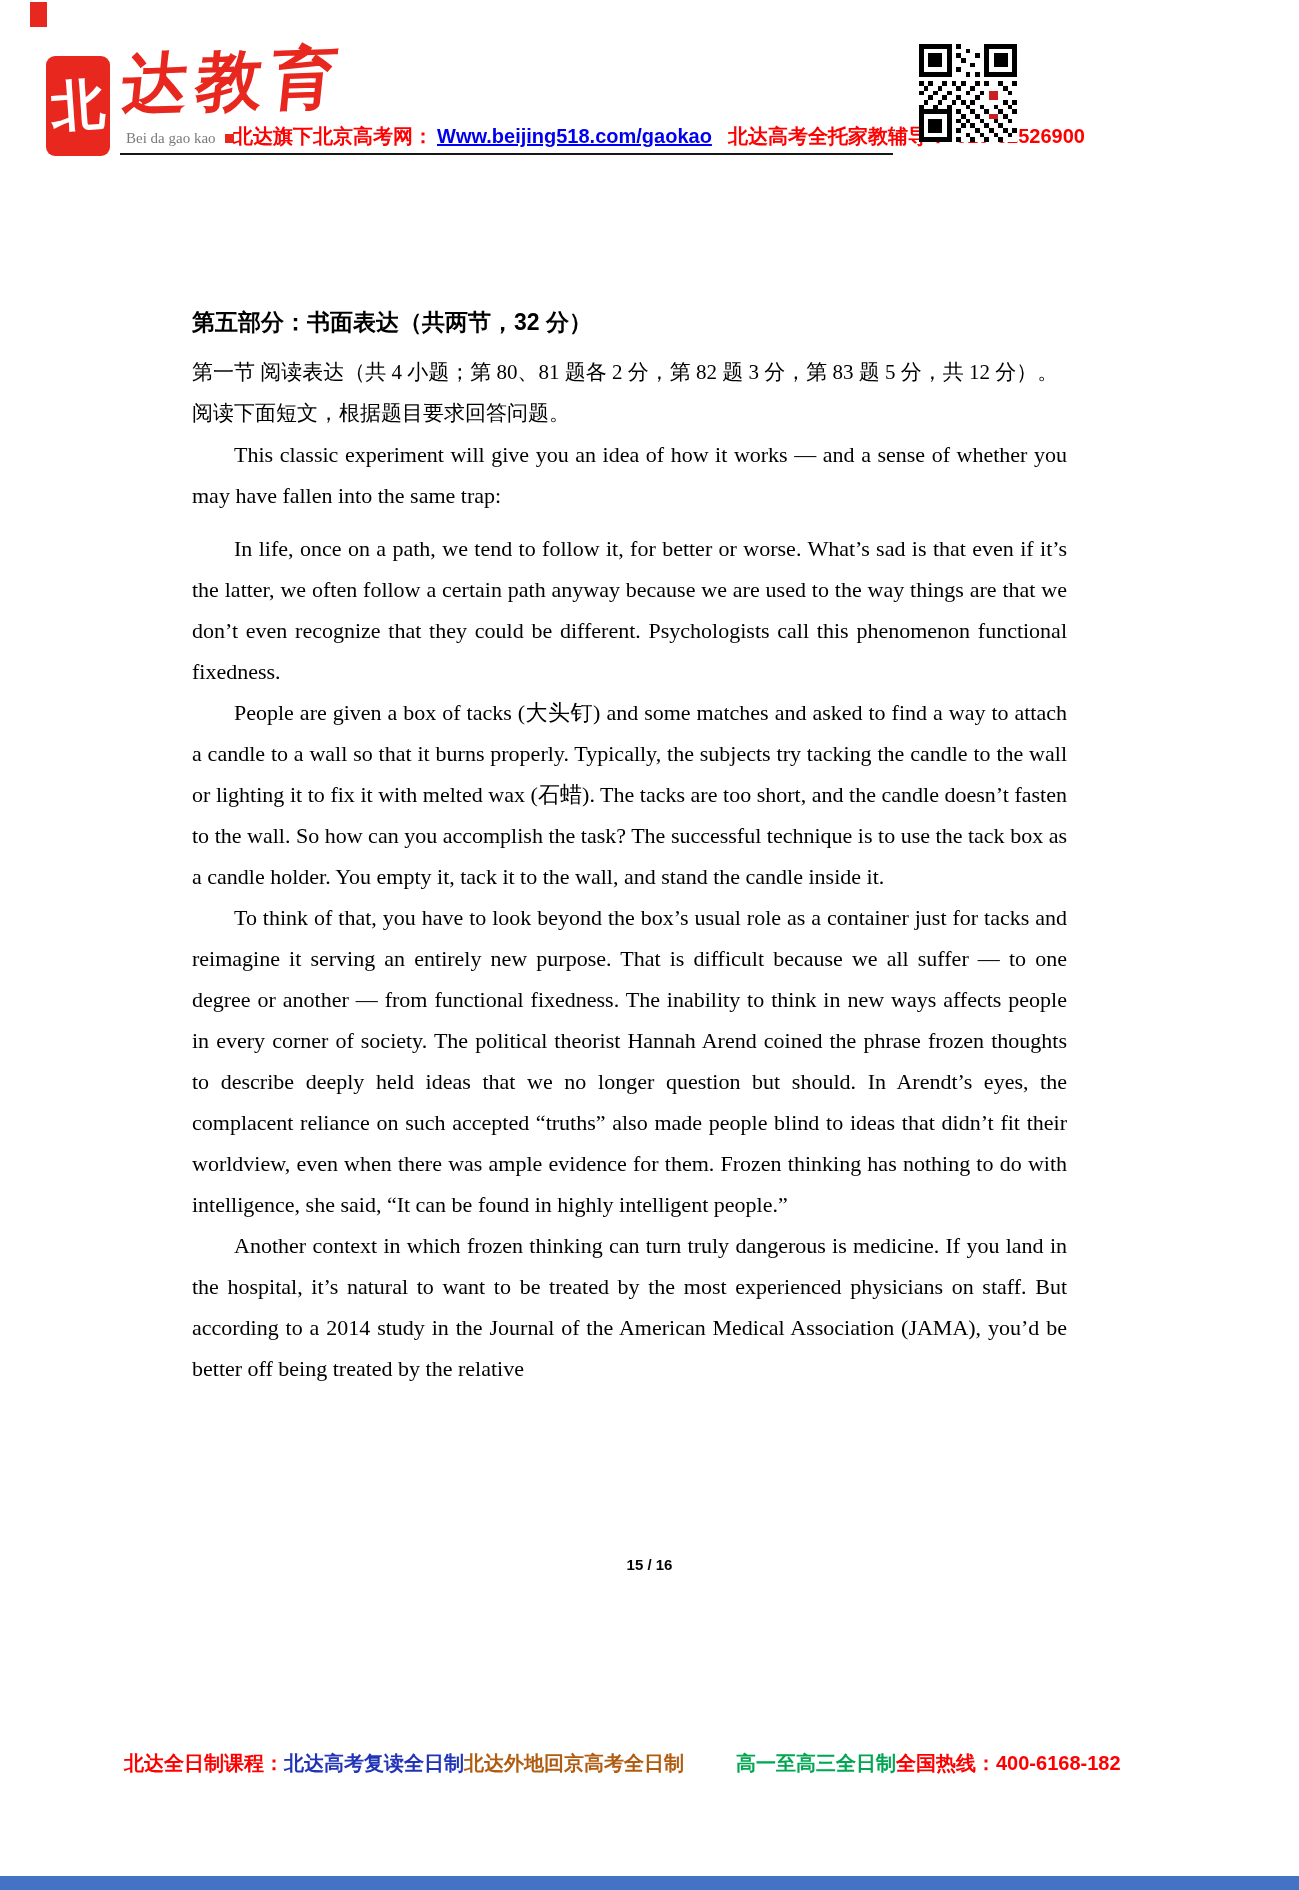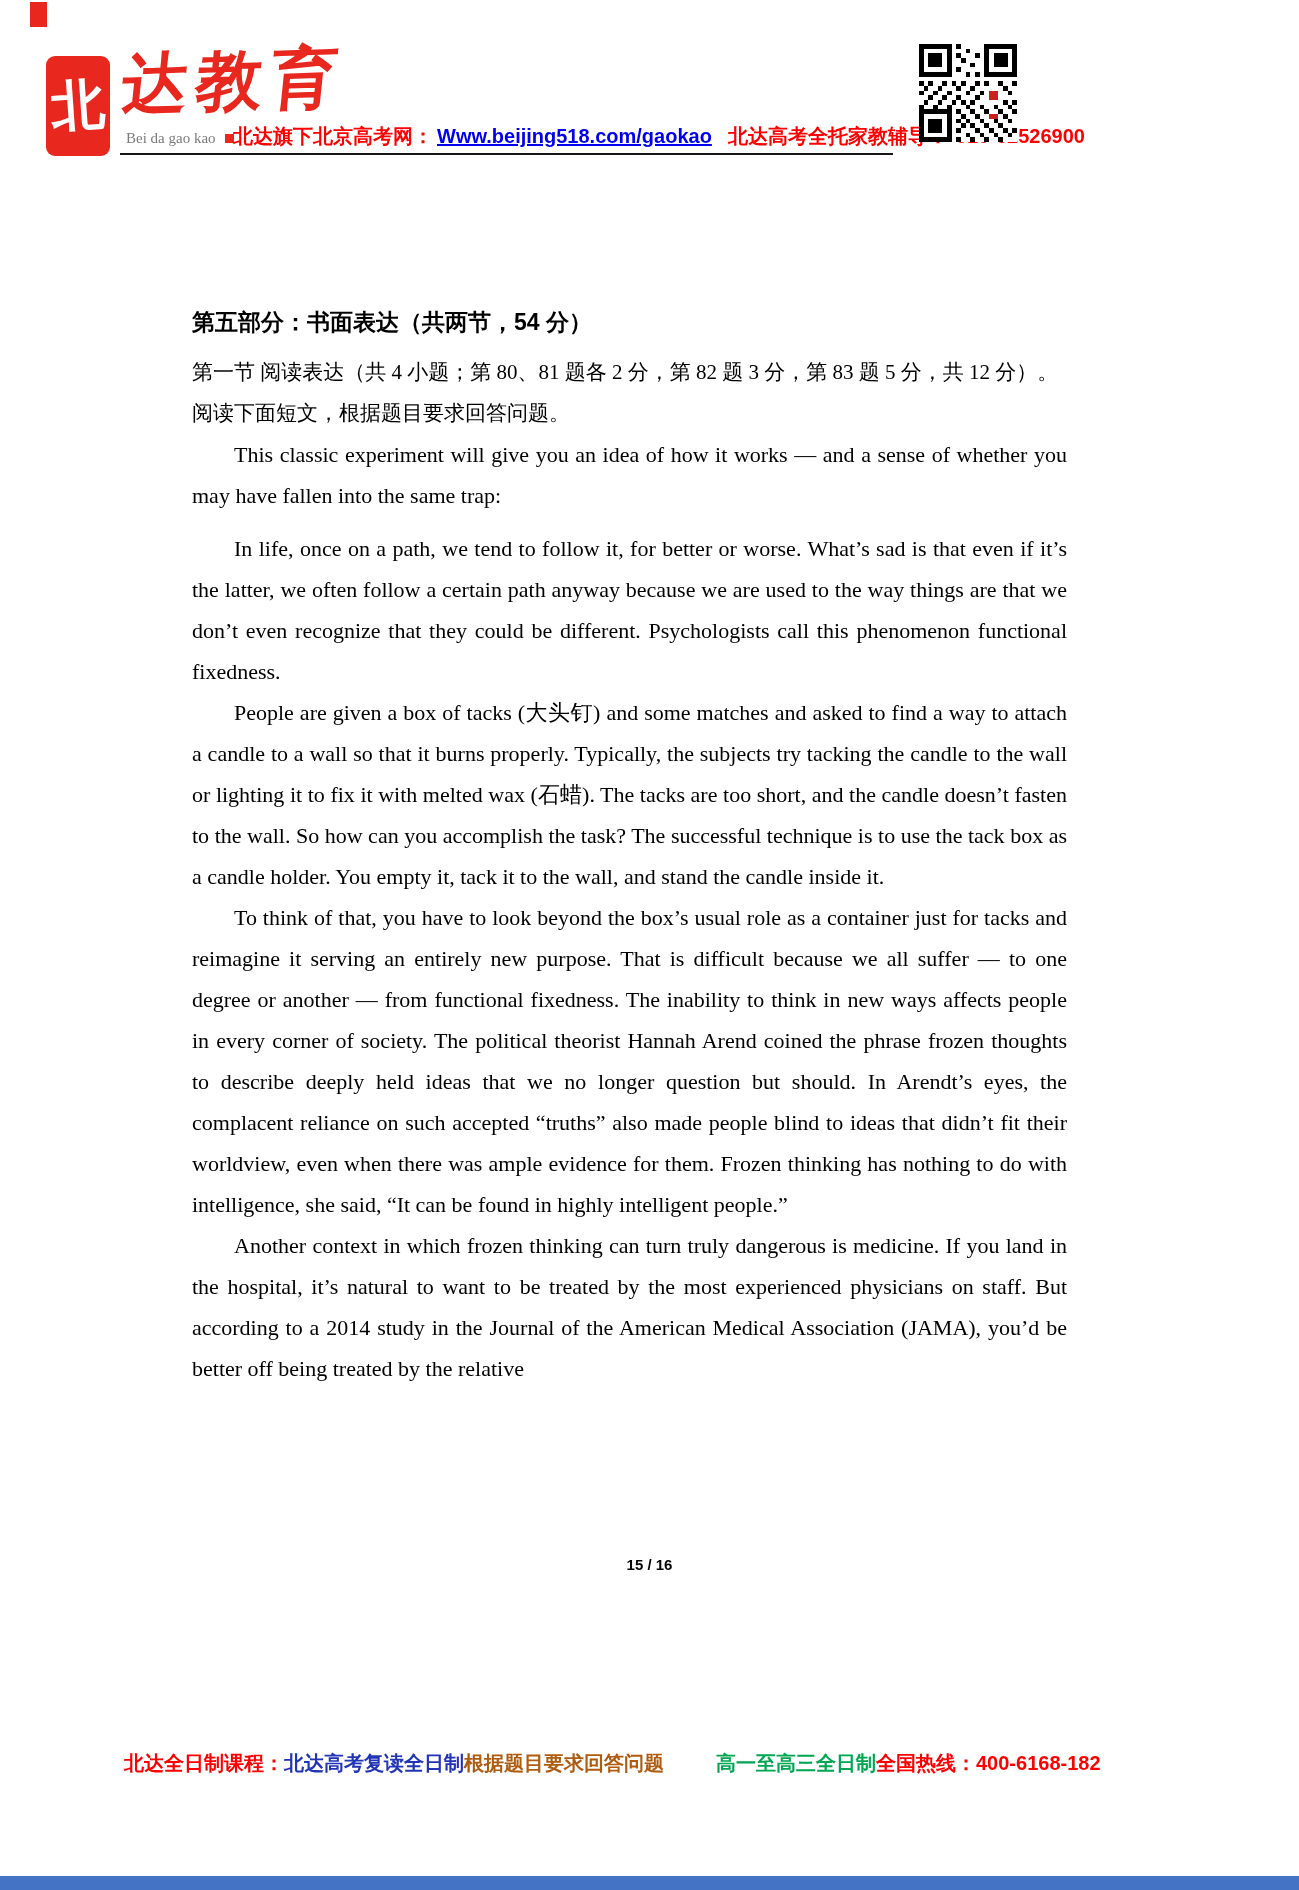--- a/index.html
+++ b/index.html
@@ -168,31 +168,31 @@
           <rect x="17" y="20" width="1" height="1"></rect>
       </g>
       <g fill="#cc2020">
         <rect x="15" y="10" width="2" height="2"></rect>
           <rect x="15" y="15" width="2" height="1"></rect>
       </g>
     </svg>
   </header>
 
   <main>
-    <h1 class="section-title">第五部分：书面表达（共两节，54 分）</h1>
+    <h1 class="section-title">第五部分：书面表达（共两节，32 分）</h1>
     <p class="cn">第一节 阅读表达（共 4 小题；第 80、81 题各 2 分，第 82 题 3 分，第 83 题 5 分，共 12 分）。</p>
     <p class="cn">阅读下面短文，根据题目要求回答问题。</p>
     <p class="en">This classic experiment will give you an idea of how it works — and a sense of whether you may have fallen into the same trap:</p>
     <p class="en first">In life, once on a path, we tend to follow it, for better or worse. What’s sad is that even if it’s the latter, we often follow a certain path anyway because we are used to the way things are that we don’t even recognize that they could be different. Psychologists call this phenomenon functional fixedness.</p>
     <p class="en">People are given a box of tacks (大头钉) and some matches and asked to find a way to attach a candle to a wall so that it burns properly. Typically, the subjects try tacking the candle to the wall or lighting it to fix it with melted wax (石蜡). The tacks are too short, and the candle doesn’t fasten to the wall. So how can you accomplish the task? The successful technique is to use the tack box as a candle holder. You empty it, tack it to the wall, and stand the candle inside it.</p>
     <p class="en">To think of that, you have to look beyond the box’s usual role as a container just for tacks and reimagine it serving an entirely new purpose. That is difficult because we all suffer — to one degree or another — from functional fixedness. The inability to think in new ways affects people in every corner of society. The political theorist Hannah Arend coined the phrase frozen thoughts to describe deeply held ideas that we no longer question but should. In Arendt’s eyes, the complacent reliance on such accepted “truths” also made people blind to ideas that didn’t fit their worldview, even when there was ample evidence for them. Frozen thinking has nothing to do with intelligence, she said, “It can be found in highly intelligent people.”</p>
     <p class="en">Another context in which frozen thinking can turn truly dangerous is medicine. If you land in the hospital, it’s natural to want to be treated by the most experienced physicians on staff. But according to a 2014 study in the Journal of the American Medical Association (JAMA), you’d be better off being treated by the relative</p>
   </main>
 
   <div class="page-number">15 / 16</div>
 
   <footer>
-    <span class="f-red">北达全日制课程：</span><span class="f-blue">北达高考复读全日制</span><span class="f-brown">根据题目要求回答问题</span><span class="f-green">高一至高三全日制</span><span class="f-red">全国热线：400-6168-182</span>
+    <span class="f-red">北达全日制课程：</span><span class="f-blue">北达高考复读全日制</span><span class="f-brown">北达外地回京高考全日制</span><span class="f-green">高一至高三全日制</span><span class="f-red">全国热线：400-6168-182</span>
   </footer>
 
   <div class="bottom-bar"></div>
 
 </div>
 
 </body></html>

